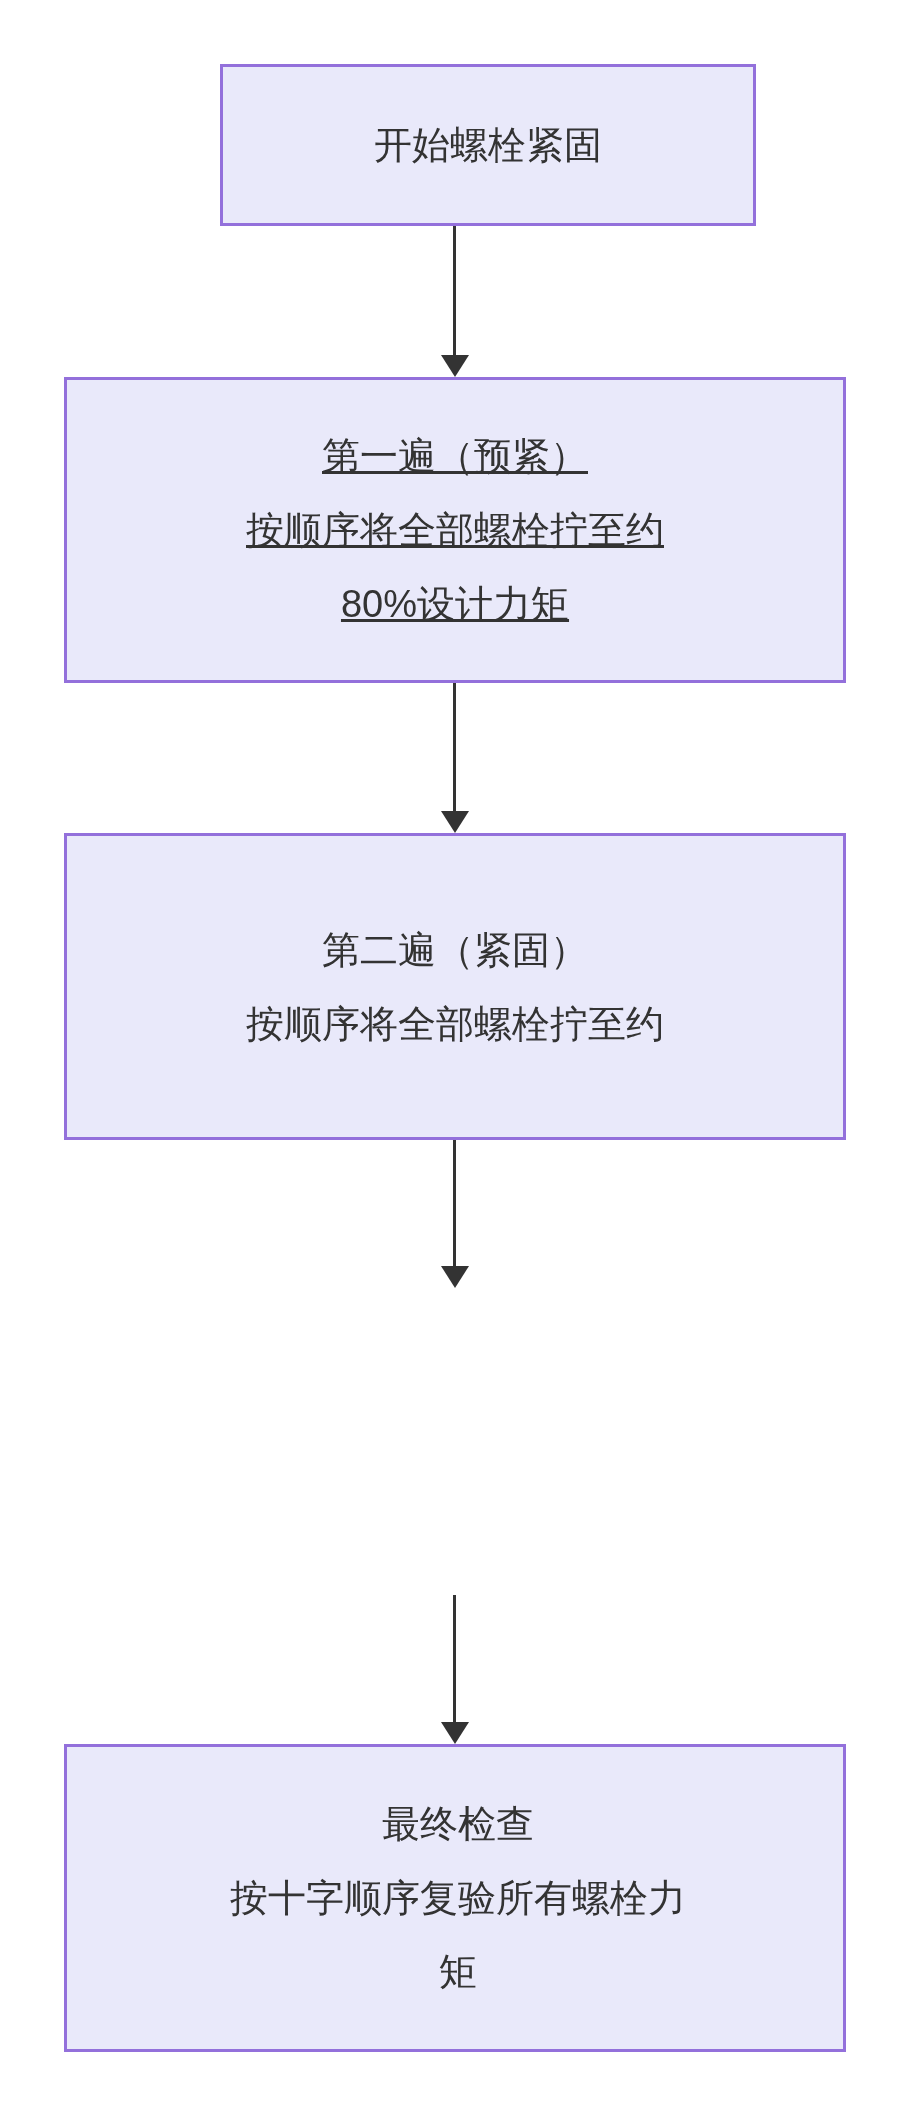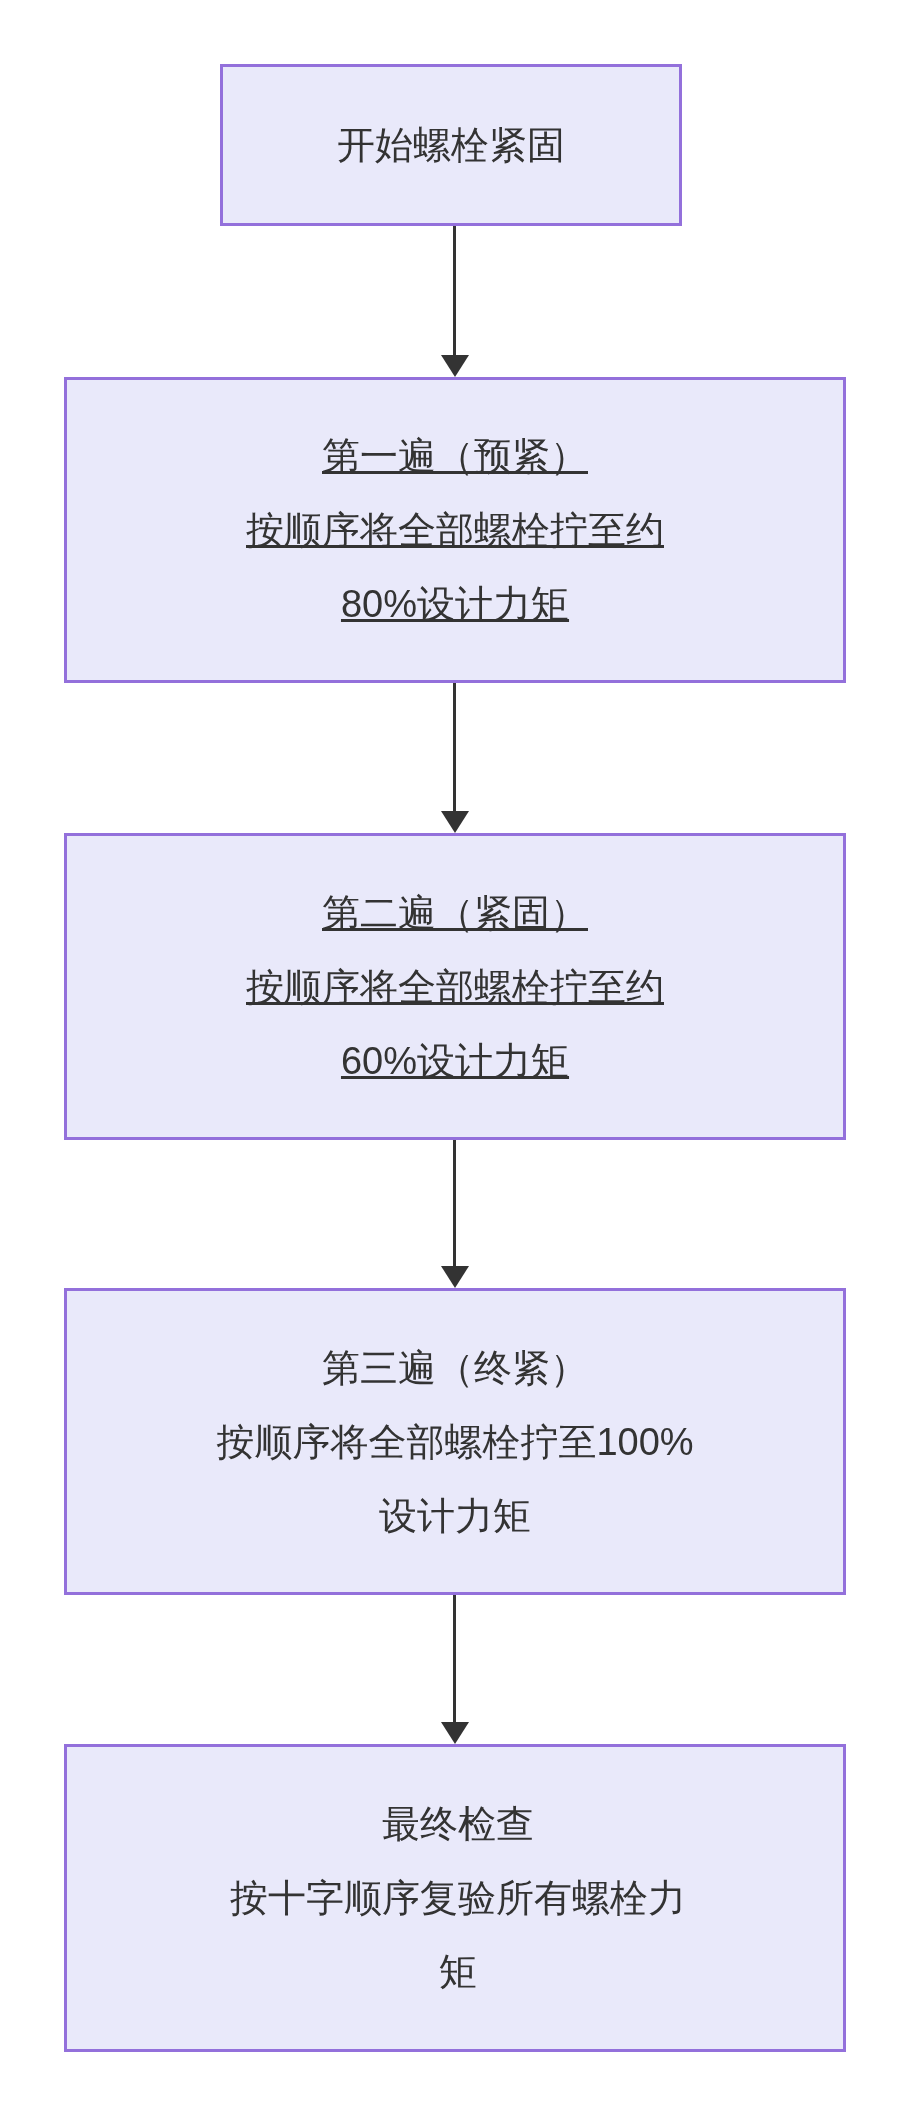--- a/index.html
+++ b/index.html
@@ -25,23 +25,23 @@
     border: 3px solid var(--node-border);
     color: var(--text);
     display: flex;
     flex-direction: column;
     justify-content: center;
     align-items: center;
     text-align: center;
     font-size: 38px;
     line-height: 74px;
   }
-  #node-start  { left: 220px; top: 64px;   width: 462px; height: 162px; }
+  #node-start  { left: 220px; top: 64px;   width: 536px; height: 162px; }
   #node-pass1  { left: 64px;  top: 377px;  width: 782px; height: 306px; text-decoration: underline; }
-  #node-pass2  { left: 64px;  top: 833px;  width: 782px; height: 307px; text-decoration: underline; }
+  #node-pass2  { left: 64px;  top: 833px;  width: 782px; height: 307px; }
   #node-pass3  { left: 64px;  top: 1288px; width: 782px; height: 307px; }
   #node-final  { left: 64px;  top: 1744px; width: 782px; height: 308px; padding-left: 6px; }
 
   .arrow-line {
     position: absolute;
     left: 453px;
     width: 3px;
     background: var(--arrow);
   }
   .arrow-head {
@@ -79,31 +79,25 @@
     <div>按顺序将全部螺栓拧至约</div>
     <div>80%设计力矩</div>
   </div>
 
   <div class="arrow-line al2"></div>
   <div class="arrow-head ah2"></div>
 
   <div class="node" id="node-pass2">
     <div>第二遍（紧固）</div>
     <div>按顺序将全部螺栓拧至约</div>
-    <div>60%设计力矩</div>
   </div>
 
   <div class="arrow-line al3"></div>
   <div class="arrow-head ah3"></div>
 
-  <div class="node" id="node-pass3">
-    <div>第三遍（终紧）</div>
-    <div>按顺序将全部螺栓拧至100%</div>
-    <div>设计力矩</div>
-  </div>
 
   <div class="arrow-line al4"></div>
   <div class="arrow-head ah4"></div>
 
   <div class="node" id="node-final">
     <div>最终检查</div>
     <div>按十字顺序复验所有螺栓力</div>
     <div>矩</div>
   </div>
 

